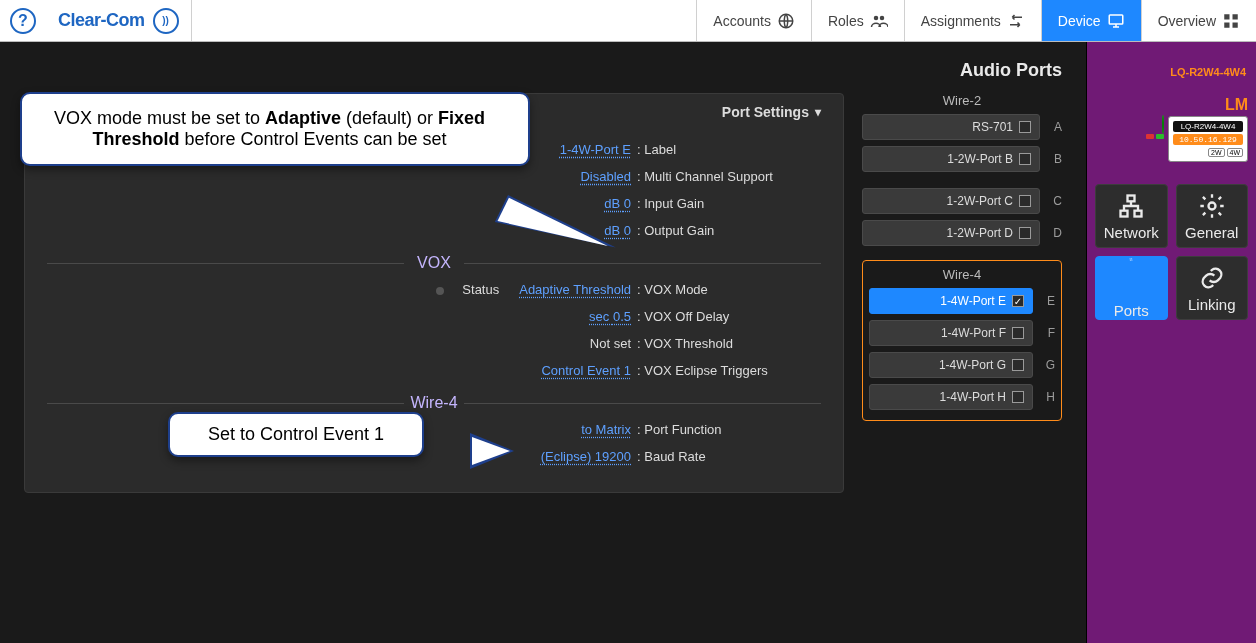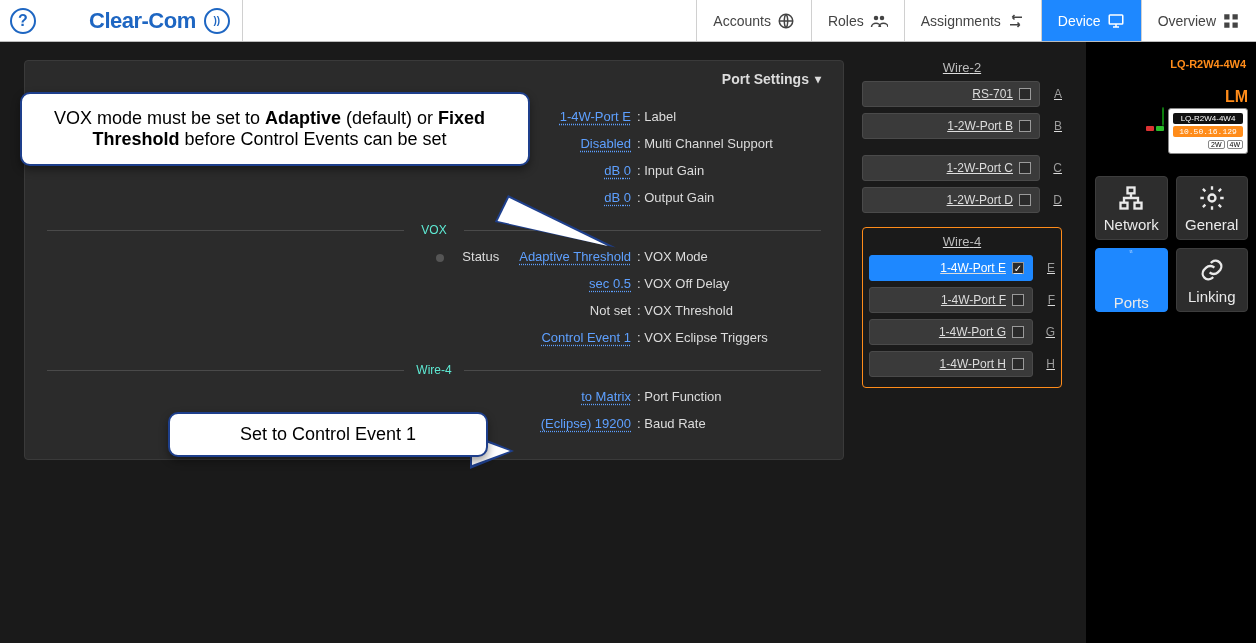--- a/index.html
+++ b/index.html
@@ -49,44 +49,44 @@
     padding: 0 12px;
     border-right: 1px solid #d0d0d0;
   }
   .brand-logo {
     width: 26px; height: 26px;
     border: 2px solid #1e66c2;
     border-radius: 50%;
     display: flex; align-items: center; justify-content: center;
     color: #1e66c2; font-weight: bold; font-size: 10px;
   }
-  .brand-text { color: #1e66c2; font-weight: 700; font-size: 22px; letter-spacing: -0.5px; margin-left: 31px; }
+  .brand-text { color: #1e66c2; font-weight: 700; font-size: 18px; letter-spacing: -0.5px; }
   .help-btn {
     width: 26px; height: 26px;
     border: 2px solid #1e66c2;
     border-radius: 50%;
     display: flex; align-items: center; justify-content: center;
     color: #1e66c2; font-weight: 700; font-size: 16px;
     margin: 0 10px;
     align-self: center;
     cursor: pointer;
   }
   
   .main {
     display: flex;
     height: calc(643px - 42px);
     background: #1a1a1a;
     direction: rtl;
   }
   
   .sidebar {
     width: 170px;
-    background: #000000;
+    background: #701a75;
     border-left: 1px solid #000;
-    padding: 12px 8px;
+    padding: 20px 8px;
     flex-shrink: 0;
   }
   .side-header {
     color: #ff8c1a;
     font-size: 11px;
     font-weight: 600;
     margin: 4px 2px 2px;
   }
   .lm-label {
     color: #ff8c1a;
@@ -152,21 +152,21 @@
   .page-title {
     color: #eaeaea; font-size: 18px; font-weight: 600;
     margin-bottom: 12px;
   }
   .panels {
     display: flex;
     gap: 18px;
     align-items: flex-start;
   }
   
-  .port-groups { width: 200px; text-decoration: underline; }
+  .port-groups { width: 200px; }
   .port-group {
     margin-bottom: 14px;
   }
   .port-group.selected-block { border: 1px solid #ff8c1a; border-radius: 4px; padding: 6px 6px 4px; }
   .pg-title { text-align: center; color: #bbb; font-size: 13px; margin-bottom: 6px; }
   .port-row { display: flex; align-items: center; gap: 8px; margin-bottom: 6px; }
   .port-letter { width: 14px; color: #9c9c9c; font-size: 12px; }
   .port-btn {
     flex: 1; height: 26px;
     background: #3a3a3a; border: 1px solid #4a4a4a; border-radius: 3px;
@@ -212,21 +212,21 @@
     height: 14px;
   }
   .divider::before, .divider::after {
     content:"";
     position:absolute; top:50%; height:1px; background:#4a4a4a;
   }
   .divider::before { right:0; left: calc(50% + 30px); }
   .divider::after  { left:0; right: calc(50% + 30px); }
   .divider .dlabel {
     position:absolute; top:50%; left:50%; transform:translate(-50%,-50%);
-    color:#5eead4; font-size:12px; padding:0 8px;
+    color:#c4b5fd; font-size:16px; padding:0 8px;
   }
 
   
   .callout {
     position: absolute;
     background: #fff;
     color: #000;
     border: 2px solid #1e3f8c;
     border-radius: 10px;
     padding: 14px 20px;
@@ -245,21 +245,21 @@
     border-right: 120px solid transparent;
     transform: rotate(26deg);
     transform-origin: top left;
   }
   .callout1-tail::after{
     content:"";
     position:absolute; top:-28px; left:2px;
     border-top: 26px solid #fff;
     border-right: 110px solid transparent;
   }
-  .callout2 { top: 412px; left: 168px; width: 320px; padding:10px 16px; font-size:18px; }
+  .callout2 { top: 412px; left: 168px; width: 256px; padding:10px 16px; font-size:18px; }
   .callout2-tail {
     position:absolute;
     top: 433px; left: 470px;
     width:0;height:0;
     border-top: 18px solid transparent;
     border-bottom: 18px solid transparent;
     border-left: 44px solid #1e3f8c;
   }
   .callout2-tail::after{
     content:"";
@@ -381,20 +381,21 @@
       <div class="side-tile active">
         <svg viewBox="0 0 24 24" fill="none" stroke="#fff" stroke-width="2">
             <path d="M4 9h13l-3-3M20 15H7l3 3"></path>
           </svg>
         <span class="label">Ports</span>
       </div>
     </div>
   </div>
 
   <div class="content">
+    <div class="page-title">Audio Ports</div>
 
     <div class="panels">
 
       <div class="port-groups">
         <div class="port-group">
           <div class="pg-title">2-Wire</div>
           <div class="port-row">
             <span class="port-letter">A</span>
             <div class="port-btn">
               <span class="cb"></span>

